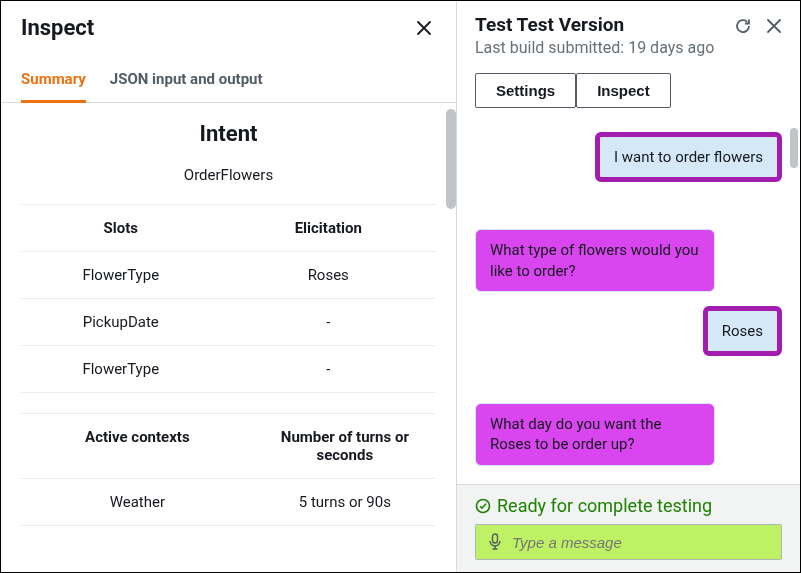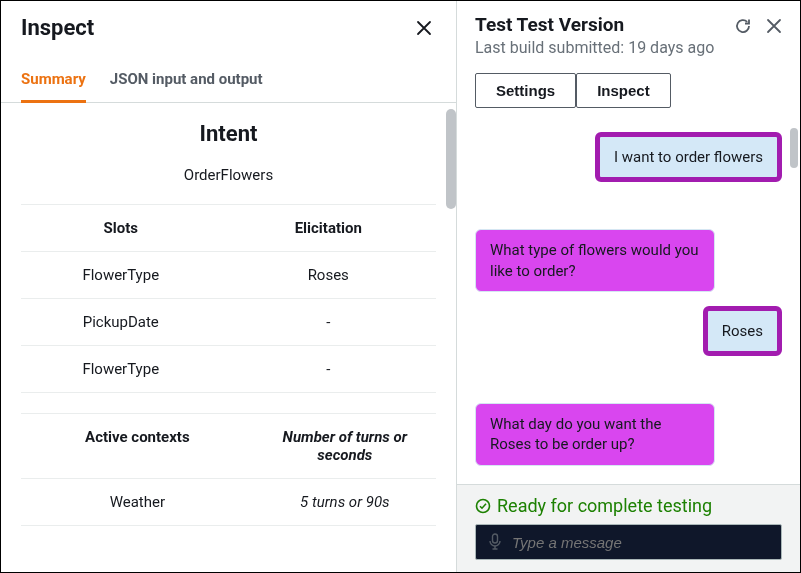--- a/index.html
+++ b/index.html
@@ -99,21 +99,21 @@
     .table-header {
       font-weight: 700;
     }
     .cell {
       padding: 14px 8px 14px 0;
       font-size: 15px;
     }
     .col1 { width: 50%; }
     .col2 { width: 50%; }
     .ctx-col1 { width: 58%; }
-    .ctx-col2 { width: 42%; font-style: italic; }
+    .ctx-col2 { width: 42%; }
 
     .scrollbar-fake {
       position: absolute;
       right: 0;
       top: 6px;
       width: 10px;
       height: 100px;
       background: #c0c4c8;
       border-radius: 5px;
     }
@@ -216,21 +216,21 @@
 
     .input-bar {
       padding: 0 18px 12px 18px;
       background: #f2f3f3;
     }
     .input-wrap {
       display: flex;
       align-items: center;
       gap: 10px;
       border: 1px solid #aab7b8;
-      background: #0f172a;
+      background: #bef264;
       padding: 8px 12px;
       border-radius: 2px;
     }
     .input-wrap input {
       border: none;
       outline: none;
       flex: 1;
       font-size: 15px;
       font-style: italic;
       color: #687078;

